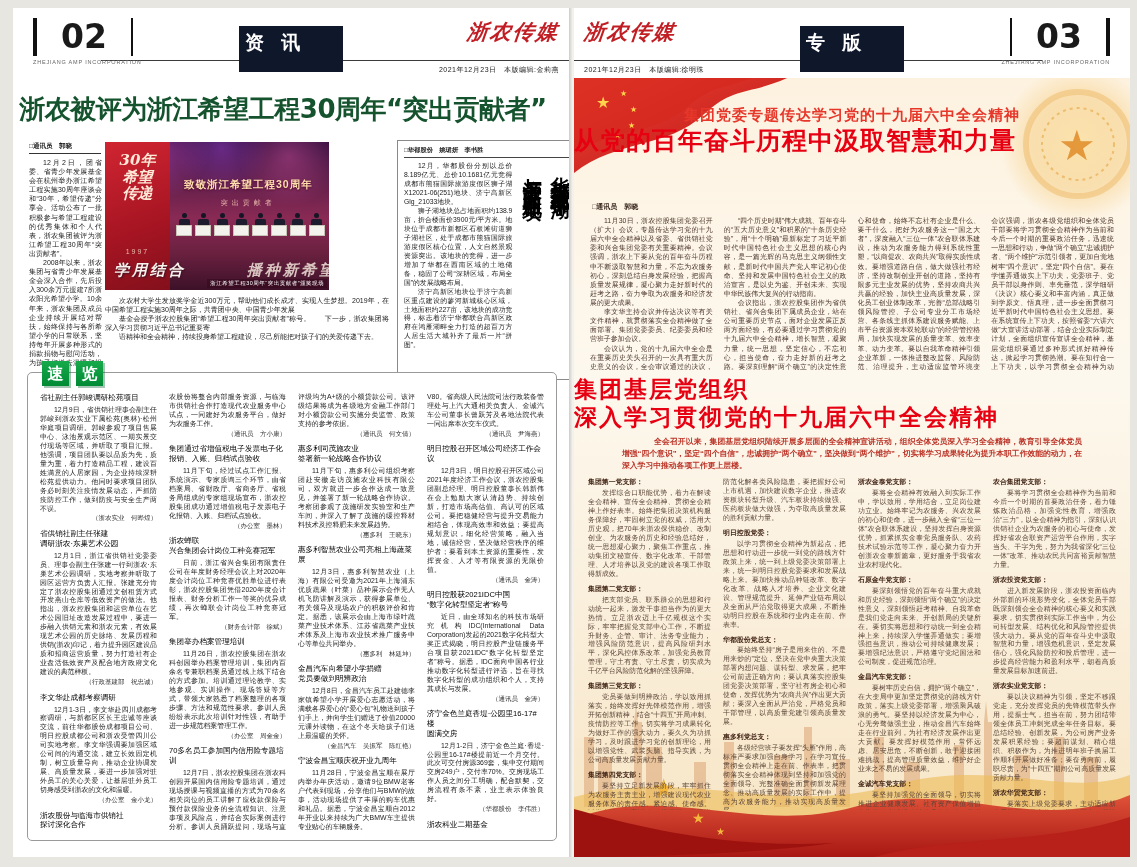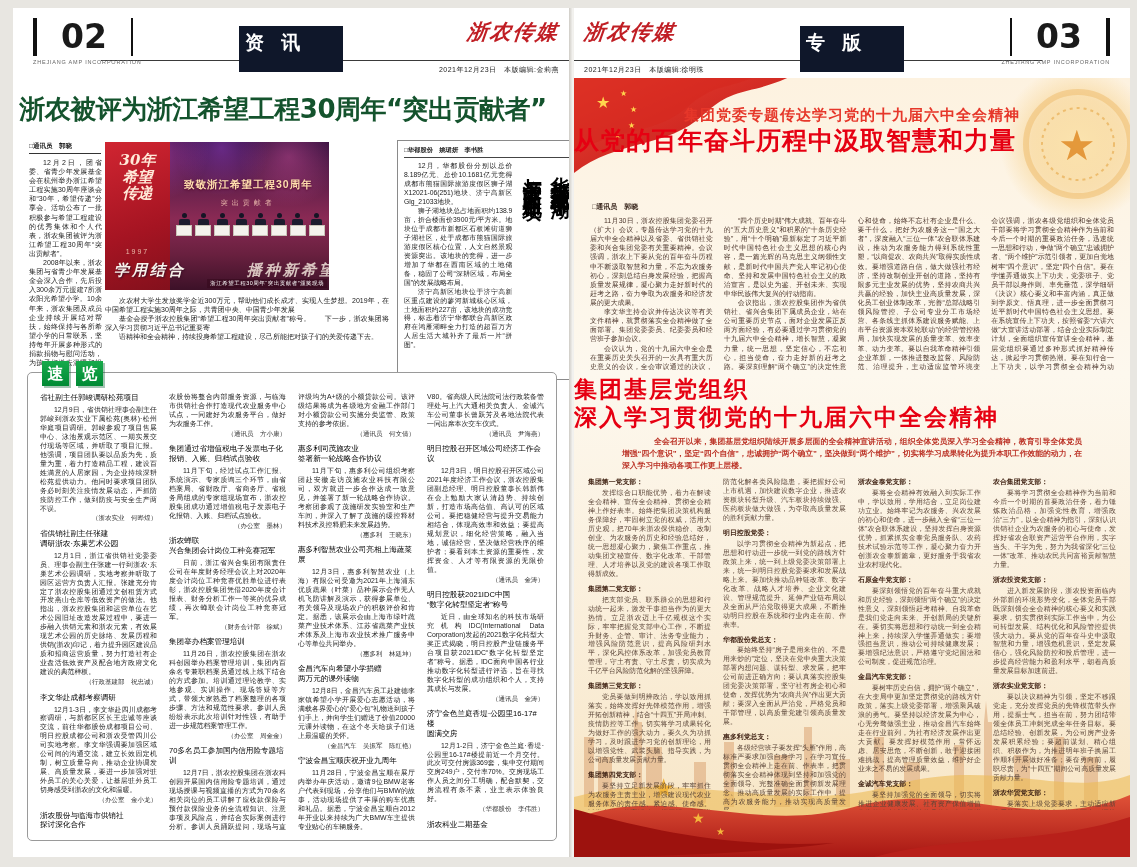--- a/index.html
+++ b/index.html
@@ -266,21 +266,21 @@
           <div class="bi b0">评级均为A+级的小额贷款公司。该评级结果将成为各级地方金融工作部门对小额贷款公司实施分类监管、政策支持的参考依据。</div>
           <div class="bi s">（通讯员　何文倩）</div>
           <div class="bi t">惠多利同茂施农业
 签署新一轮战略合作协议</div>
           <div class="bi b">11月下旬，惠多利公司组织考察团赴安徽走访茂施农业科技有限公司，双方就进一步合作达成一致意见，并签署了新一轮战略合作协议。考察团参观了茂施研发实验室和生产车间，并深入了解了茂施的缓控释材料技术及控释肥未来发展趋势。</div>
           <div class="bi s">（惠多利　王晓东）</div>
           <div class="bi t">惠多利智慧农业公司亮相上海蔬菜展</div>
           <div class="bi b">12月3日，惠多利智慧农业（上海）有限公司受邀为2021年上海浦东优质蔬果（叶菜）品种展示会作无人机飞防讲解及演示，获得参展单位、有关领导及现场农户的积极评价和肯定。据悉，该展示会由上海市绿叶蔬菜产业技术体系、江苏省蔬菜产业技术体系及上海市农业技术推广服务中心等单位共同举办。</div>
           <div class="bi s">（惠多利　林廷坤）</div>
           <div class="bi t">金昌汽车向希望小学捐赠
-两万元的课外读物</div>
+党员要做到明辨政治</div>
           <div class="bi b">12月8日，金昌汽车员工赴建德李家镇希望小学开展爱心志愿活动，将满载各界爱心的“爱心包”礼物送到孩子们手上，并向学生们赠送了价值20000元课外读物，在这个冬天给孩子们送上最温暖的关怀。</div>
           <div class="bi s">（金昌汽车　吴振军　陈红艳）</div>
           <div class="bi t">宁波金昌宝顺庆祝开业九周年</div>
           <div class="bi b">11月28日，宁波金昌宝顺在展厅内举办年庆活动，邀请9位BMW老客户代表到现场，分享他们与BMW的故事，活动现场提供了丰厚的购车优惠和礼品。据悉，宁波金昌宝顺自2012年开业以来持续为广大BMW车主提供专业贴心的车辆服务。</div>
         </div>
       <div class="bcol">
           <div class="bi b0">V80。省高级人民法院司法行政装备管理处与上汽大通相关负责人、金诚汽车公司董事长曾跃芳及各地法院代表一同出席本次交车仪式。</div>
           <div class="bi s">（通讯员　尹海燕）</div>
           <div class="bi t">明日控股召开区域公司经济工作会议</div>
           <div class="bi b">12月3日，明日控股召开区域公司2021年度经济工作会议，浙农控股集团副总经理、明日控股董事长韩新伟在会上勉励大家认清趋势、持续创新，打造市场高估值、高认可的区域公司。要把稳健经营与提升交易能力相结合，体现高效率和效益；要提高规划意识，细化经营策略，融入当地，诚信经营，坚决做经营秩序的维护者；要看到本土资源的重要性，发挥资金、人才等有限资源的无限价值。</div>

